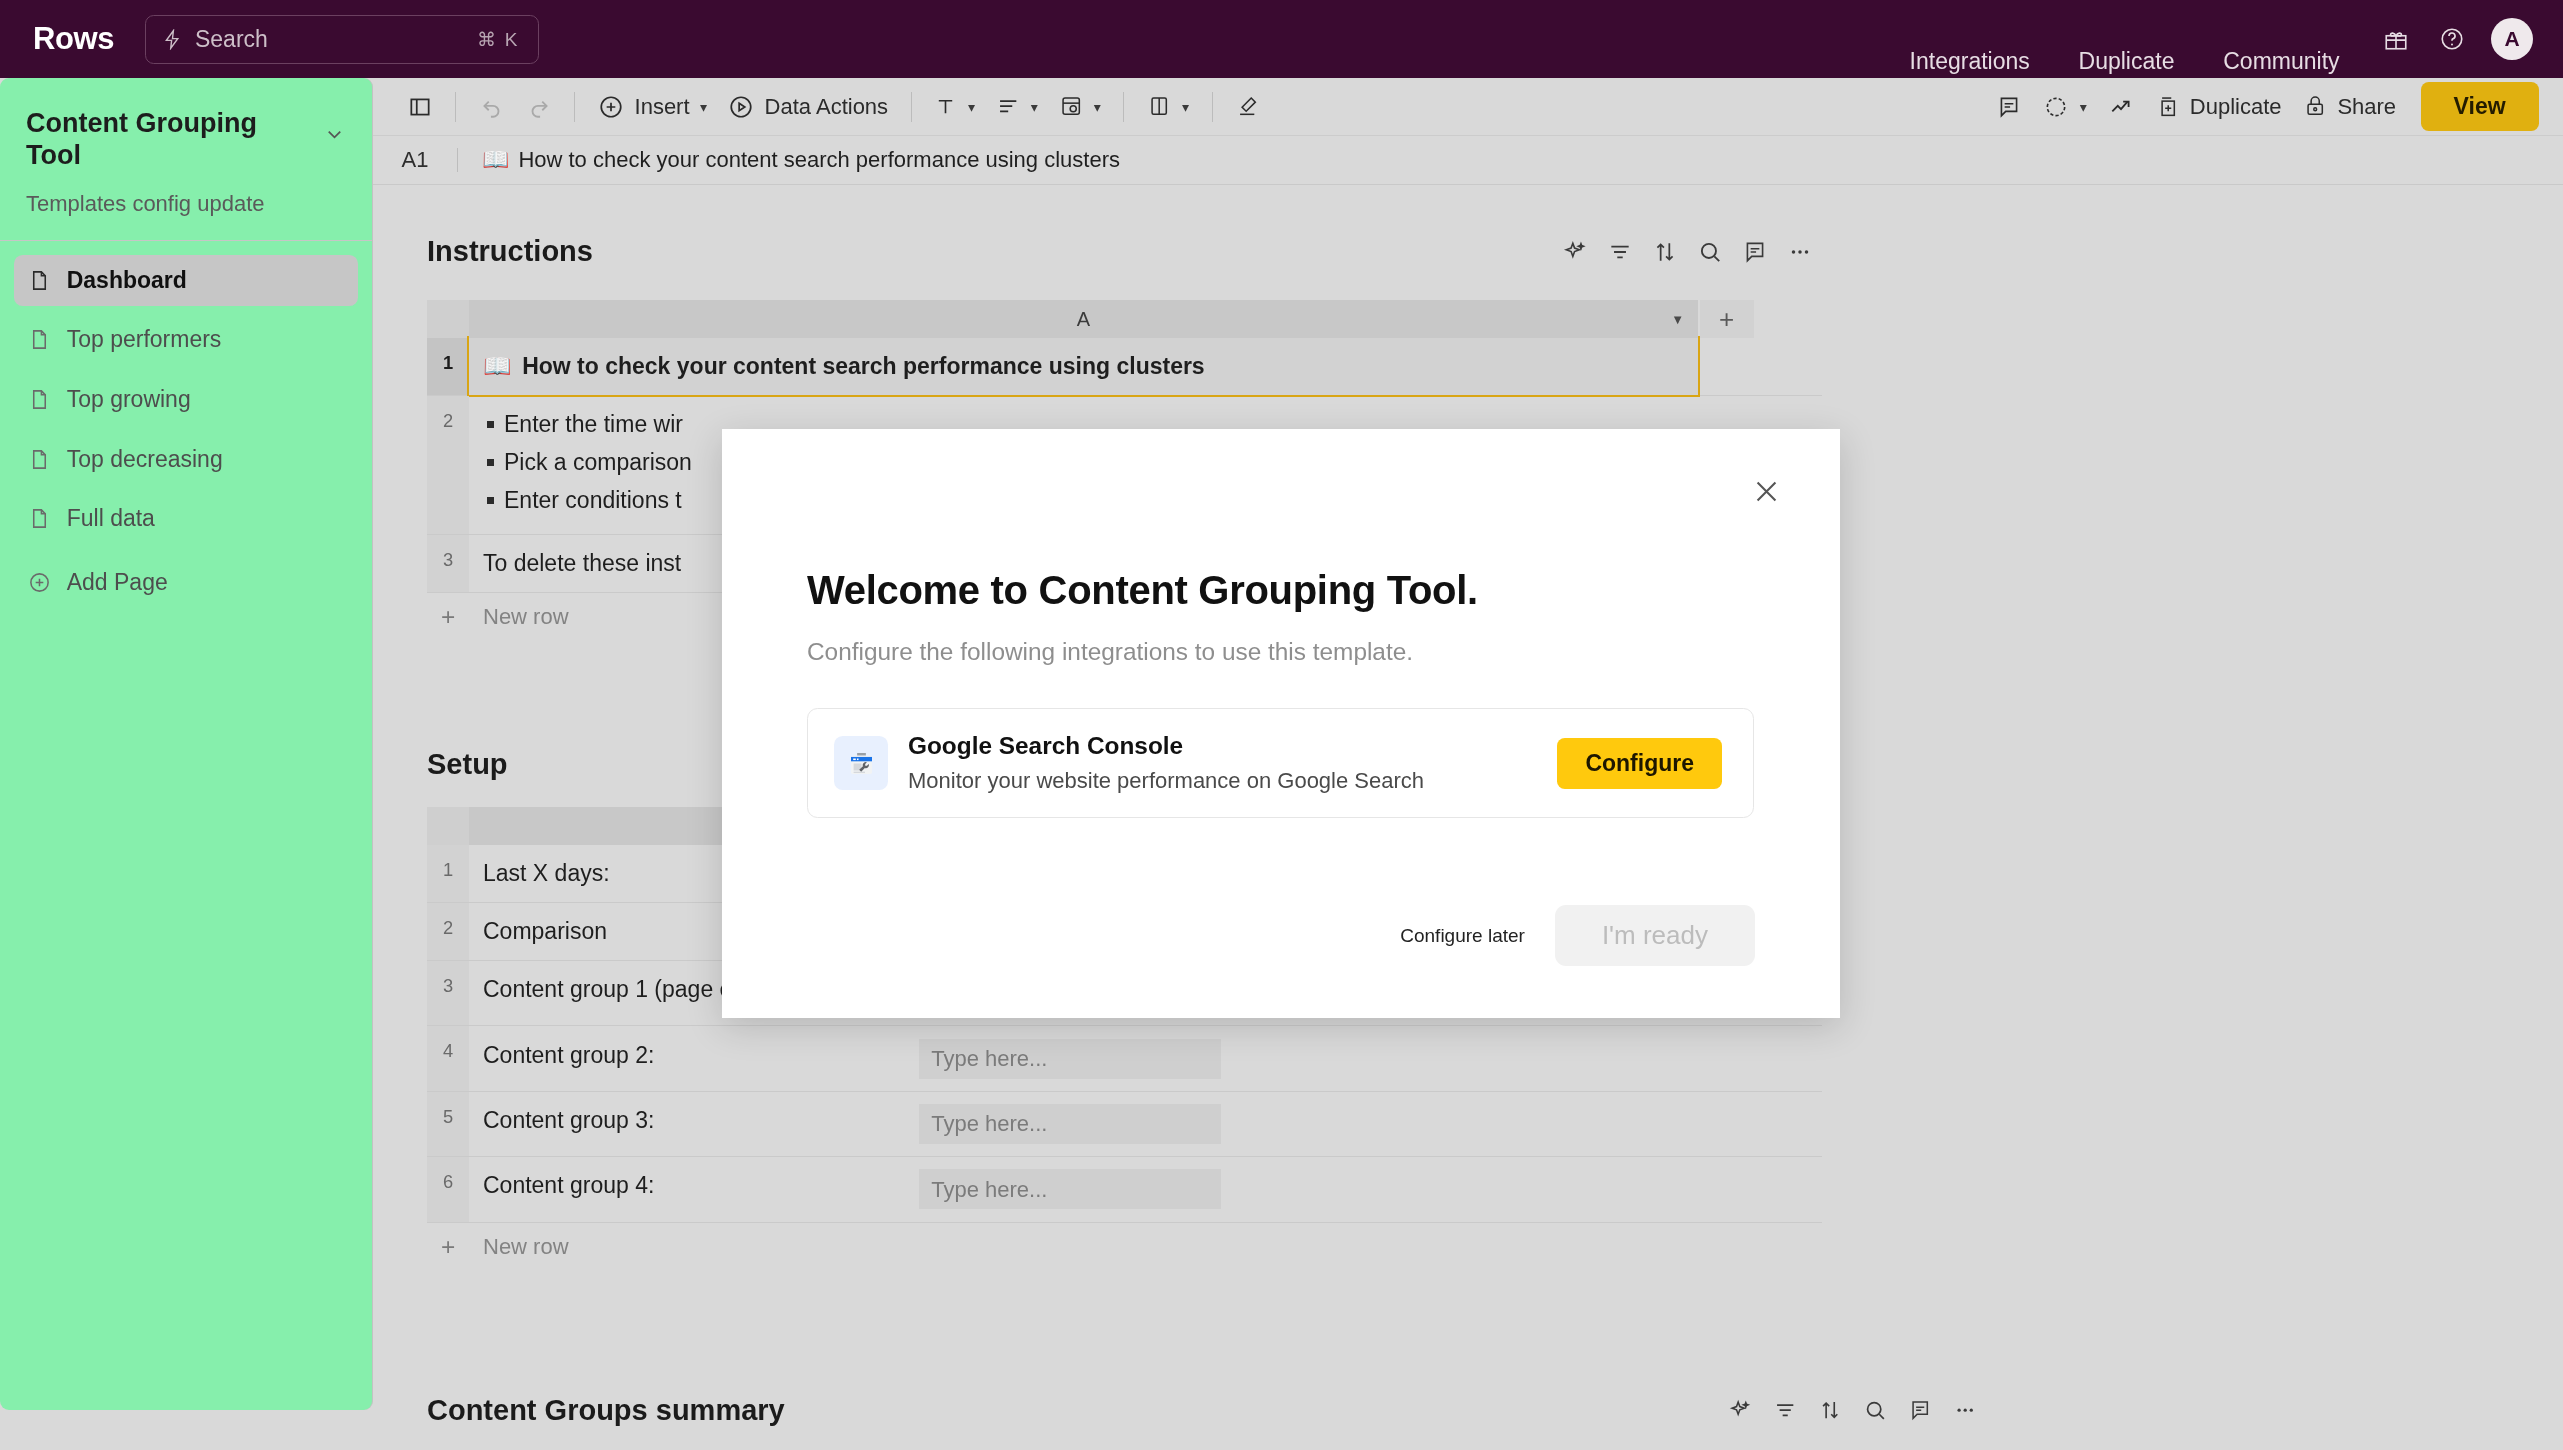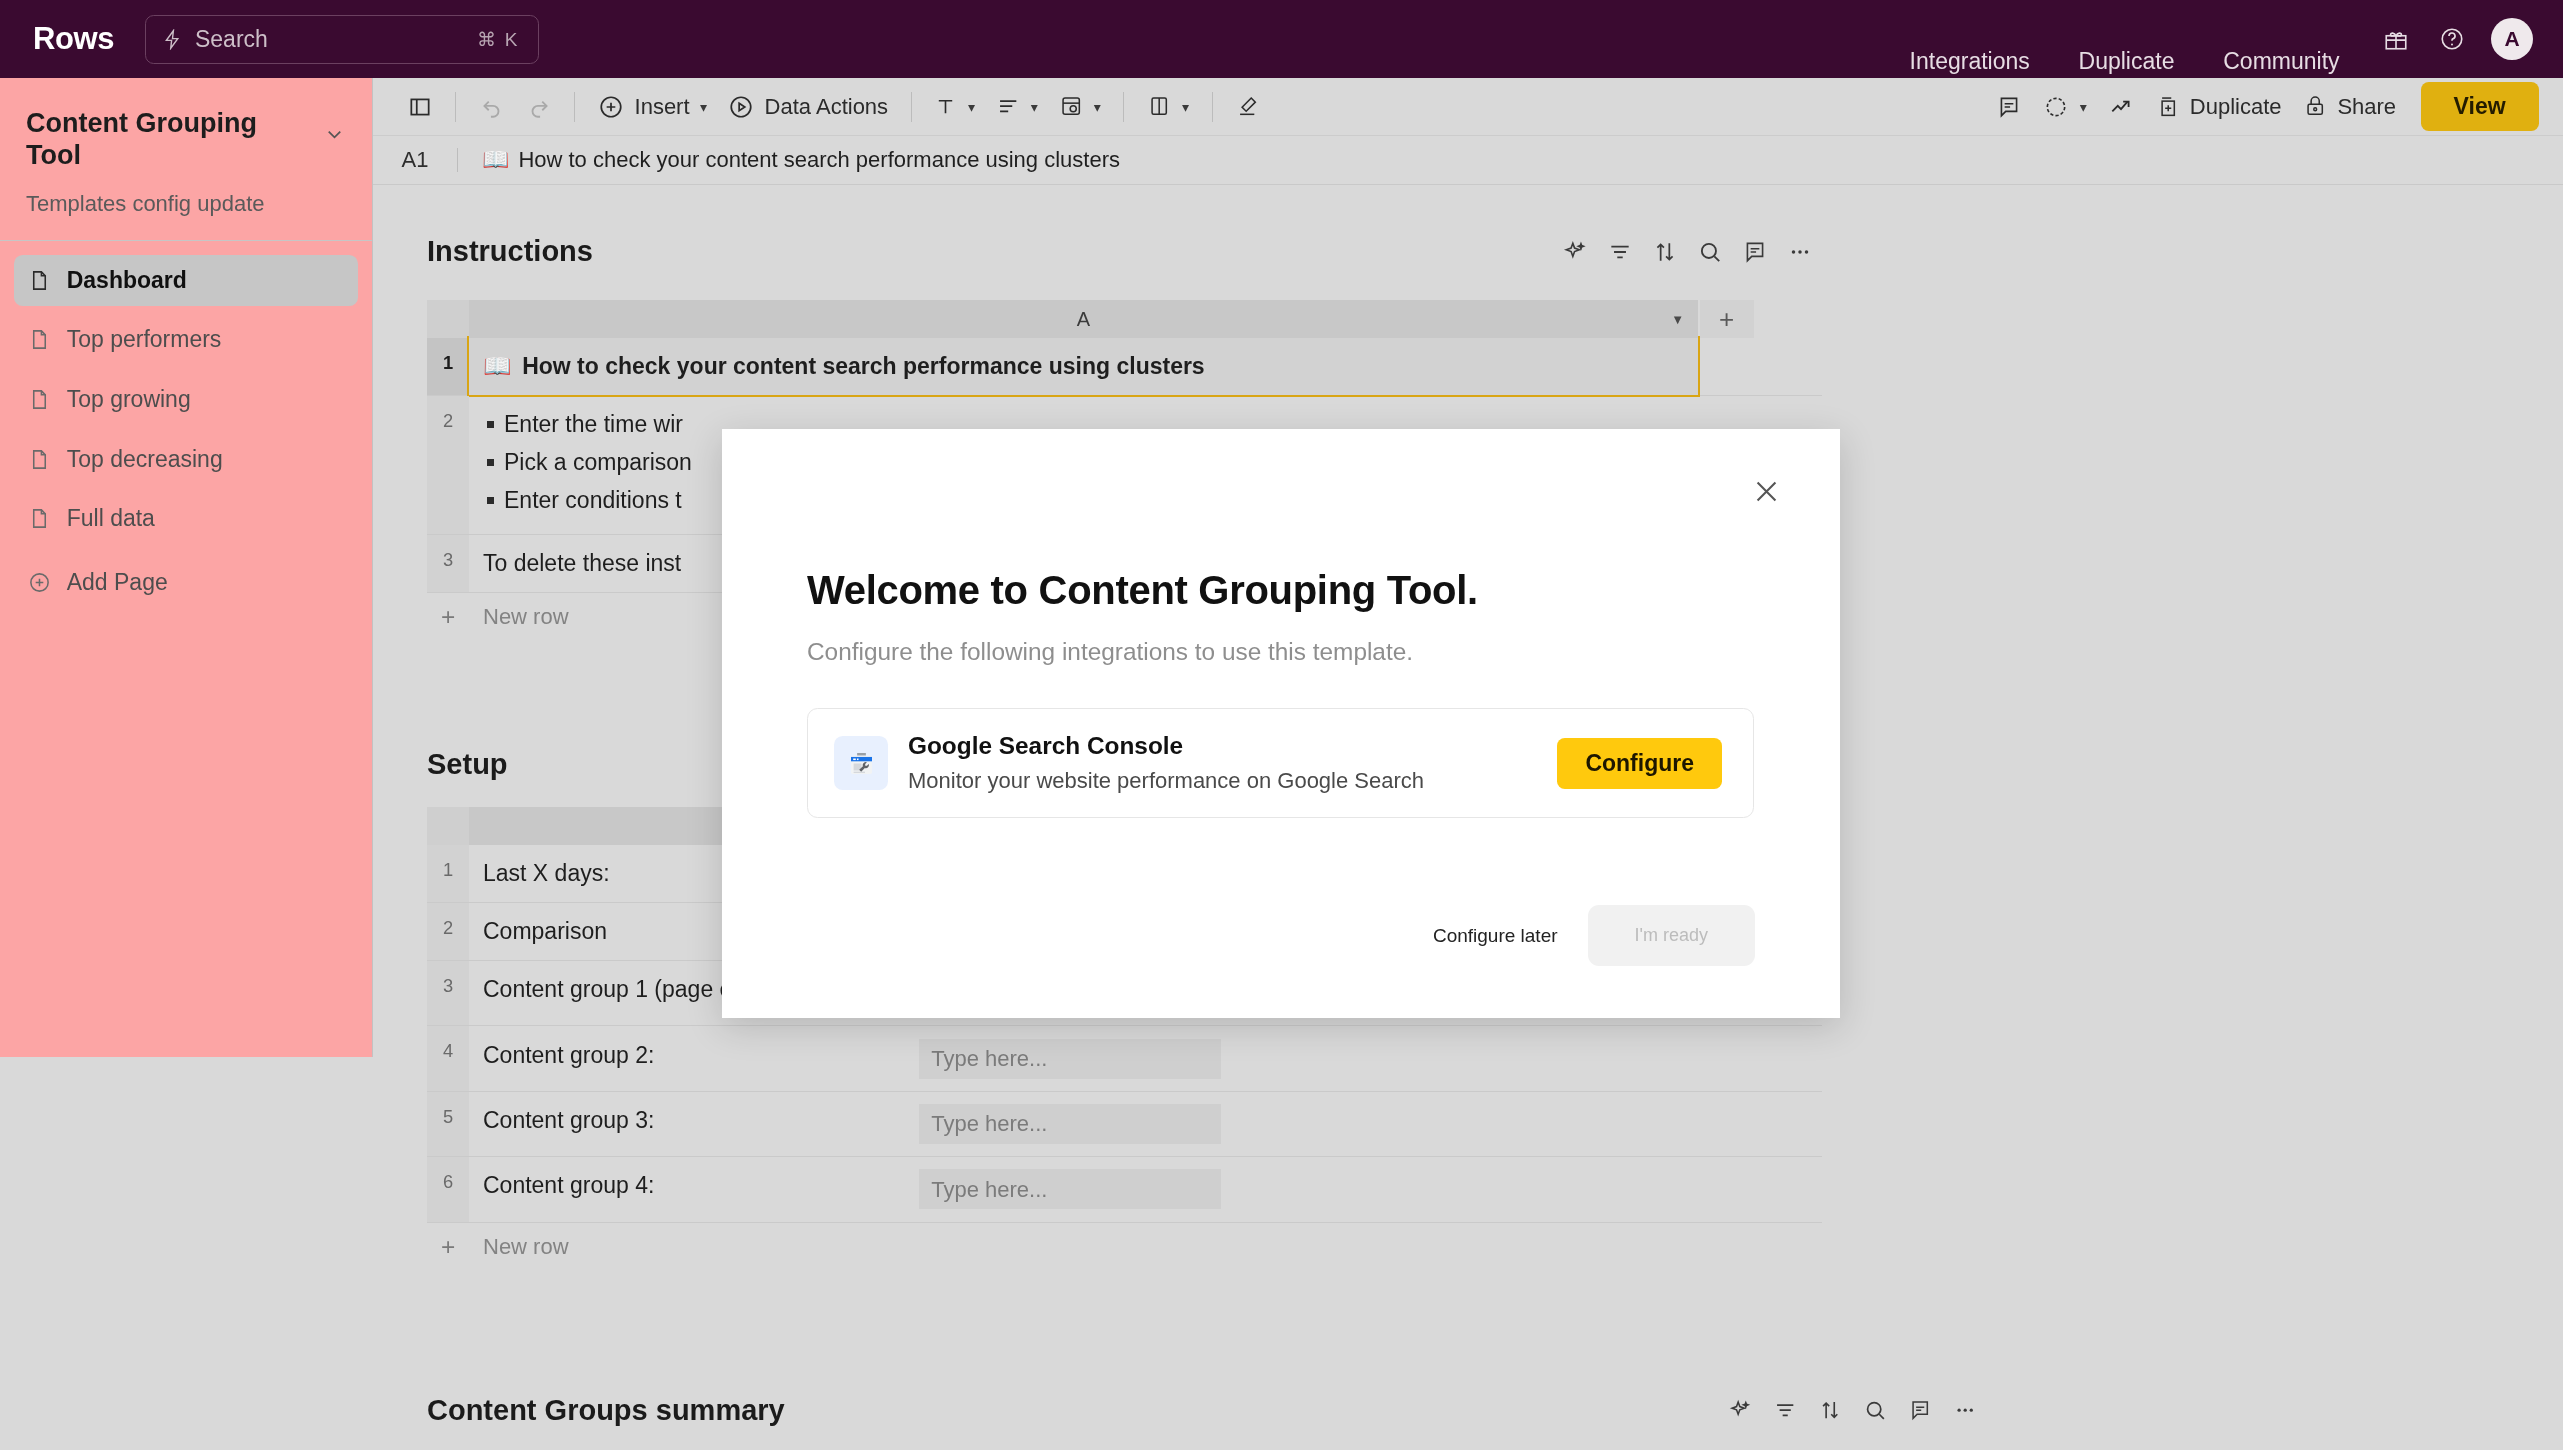--- a/index.html
+++ b/index.html
@@ -44,22 +44,22 @@
   }
   #avatar {
     width: 42px; height: 42px; border-radius: 50%; background: #efe9ec;
     color: #3a0a30; font-size: 21px; font-weight: 700;
     display: flex; align-items: center; justify-content: center;
     margin-left: 15.7px; cursor: pointer;
   }
 
   
   #sidebar {
-    position: absolute; left: 0; top: 78px; width: 373px; height: 979px;
-    background: #fca5a5; border-right: 0.9px solid #c2c2c2;
+    position: absolute; left: 0; top: 78px; width: 373px; height: 1332px;
+    background: #86efac; border-right: 0.9px solid #c2c2c2; border-radius: 9px;
   }
   #wsheader { padding: 30px 30px 23px 26px; position: relative; }
   #wstitle {
     font-size: 27px; font-weight: 700; color: #1d1d1d; line-height: 1.18;
     width: 262px;
   }
   #wschevron { position: absolute; right: 26px; top: 45px; cursor: pointer; }
   #wssub { font-size: 22px; color: #5a5a5a; margin-top: 19px; }
   #sidedivider { height: 0.9px; background: #c6c6c6; margin: 0 0 0 0; }
   #pagelist { padding: 14px 14px 0 14px; }
@@ -206,21 +206,21 @@
     height: 51px; padding: 0 28px; display: flex; align-items: center; cursor: pointer;
   }
   #modalfooter {
     position: absolute; right: 85px; bottom: 52px;
     display: flex; align-items: center; gap: 0;
   }
   #configlater {
     font-size: 19px; color: #222222; padding: 0 30px; cursor: pointer;
   }
   #imreadybtn {
-    background: #f1f1f1; color: #bcbcbc; font-size: 18px;
+    background: #f1f1f1; color: #bcbcbc; font-size: 26px;
     border-radius: 11px; height: 61px; padding: 0 47px;
     display: flex; align-items: center; cursor: pointer;
   }
 
   svg { display: block; }
 </style>
 </head>
 <body>
 
 <div id="topnav">

